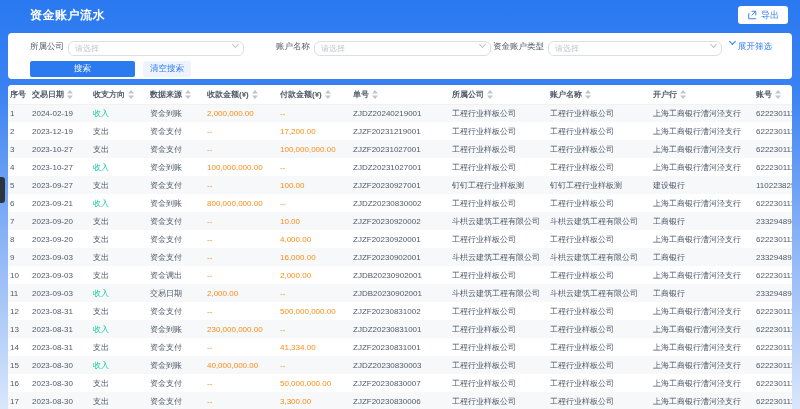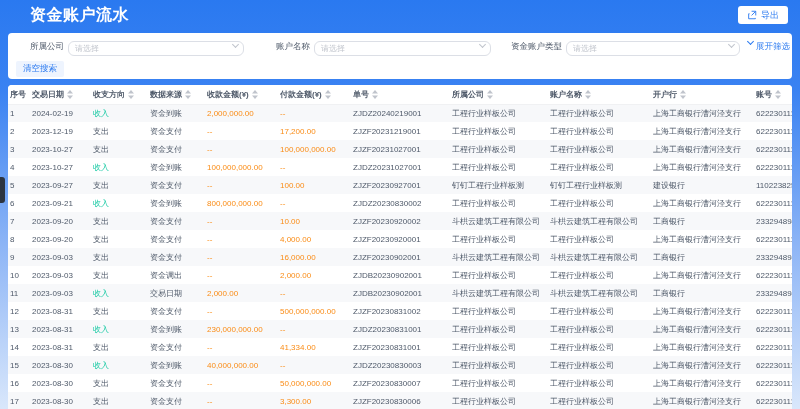--- a/index.html
+++ b/index.html
@@ -6,35 +6,35 @@
   html,body { width:800px; height:409px; overflow:hidden; }
   body {
     font-family: "Liberation Sans", "DejaVu Sans", sans-serif;
     background: linear-gradient(180deg, #2a79f0 0%, #3a82f2 22%, #8db5f6 60%, #d9e7fb 100%);
     position:relative;
     color:#4e5969;
   }
 
   
   .topbar { height:30px; display:flex; align-items:center; justify-content:space-between; padding:0 12px 0 30px; }
-  .page-title { color:#ffffff; font-size:16px; font-weight:bold; letter-spacing:0.5px; }
+  .page-title { color:#ffffff; font-size:12px; font-weight:bold; letter-spacing:0.5px; }
   .export-btn {
     display:flex; align-items:center; gap:4px;
     background:#ffffff; color:#2b7af0; font-size:9px;
     border:none; border-radius:3px; height:18px; padding:0 9px; cursor:pointer;
   }
   .export-btn svg { display:block; }
 
   
   .filter-card { margin:3px 8px 0; height:46px; background:#ffffff; border-radius:4px; overflow:hidden; }
   .filter-row { display:flex; align-items:center; margin-top:6px; height:15px; }
   .f-label { font-size:8.5px; color:#4e5969; white-space:nowrap; }
   .lab1 { margin-left:22px; }
   .lab2 { margin-left:32px; }
-  .lab3 { margin-left:20px; }
+  .lab3 { margin-left:2px; }
   .f-select { position:relative; margin-left:4px; }
   .f-select input {
     width:100%; height:15px; border:1px solid #dcdfe6; border-radius:6px;
     font-size:8px; padding:0 14px 0 6px; color:#4e5969; outline:none;
     font-family:inherit;
   }
   .f-select input::placeholder { color:#c0c4cc; }
   .sel1 { width:176px; } .sel2 { width:177px; } .sel3 { width:174px; }
   .chev { position:absolute; right:6px; top:5px; width:5px; height:5px;
     border-right:1px solid #c0c4cc; border-bottom:1px solid #c0c4cc; transform:rotate(45deg); }
@@ -102,20 +102,21 @@
     <span class="f-select sel3">
       <input type="text" placeholder="请选择" style="">
       <i class="chev"></i>
     </span>
     <span class="expand-link">
       <i class="expand-chev"></i>
       <span>展开筛选</span>
     </span>
   </div>
   <div class="btn-row">
+    <button class="search-btn">搜索</button>
     <button class="clear-btn">清空搜索</button>
   </div>
 </div>
 
 <div class="table-card">
   <table>
     <colgroup>
       <col class="c0">
         <col class="c1">
         <col class="c2">

